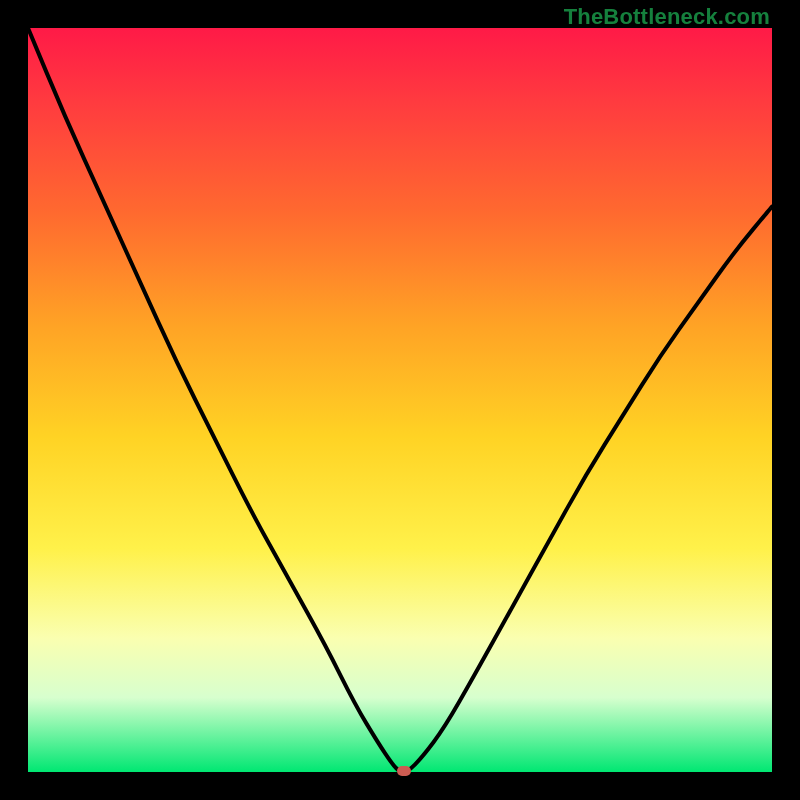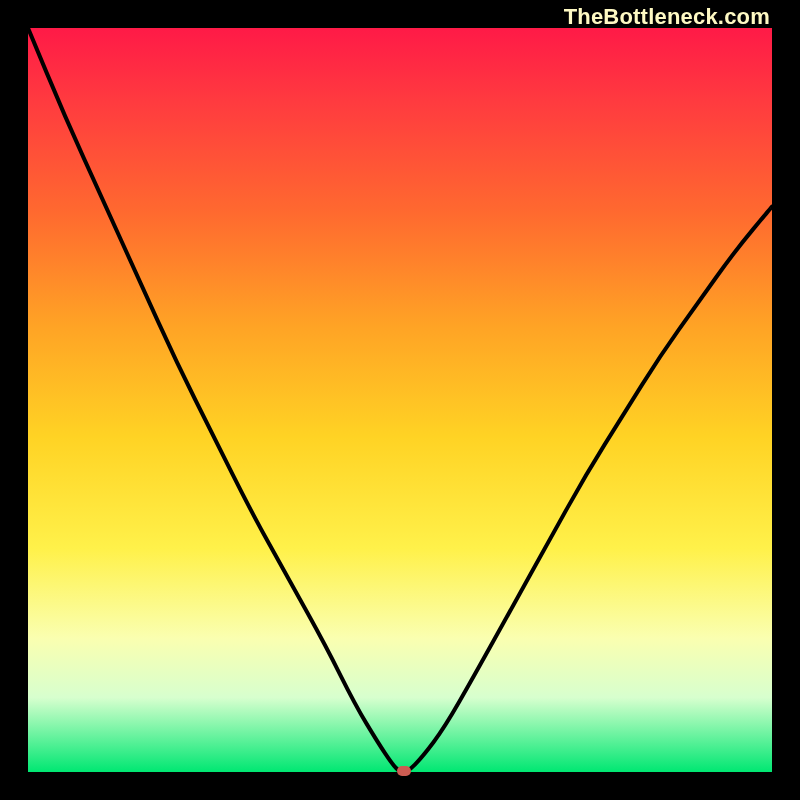--- a/index.html
+++ b/index.html
@@ -37,21 +37,21 @@
       #d7ffce 90%,
       #00e772 100%
     );
   }
   .watermark {
     position: absolute;
     top: 4px;
     right: 30px;
     font-size: 22px;
     font-weight: 600;
-    color: #fef9c3;
+    color: #15803d;
     letter-spacing: 0.2px;
     text-align: center;
   }
   svg.curve {
     position: absolute;
     top: 0;
     left: 0;
     width: 744px;
     height: 744px;
     overflow: visible;

